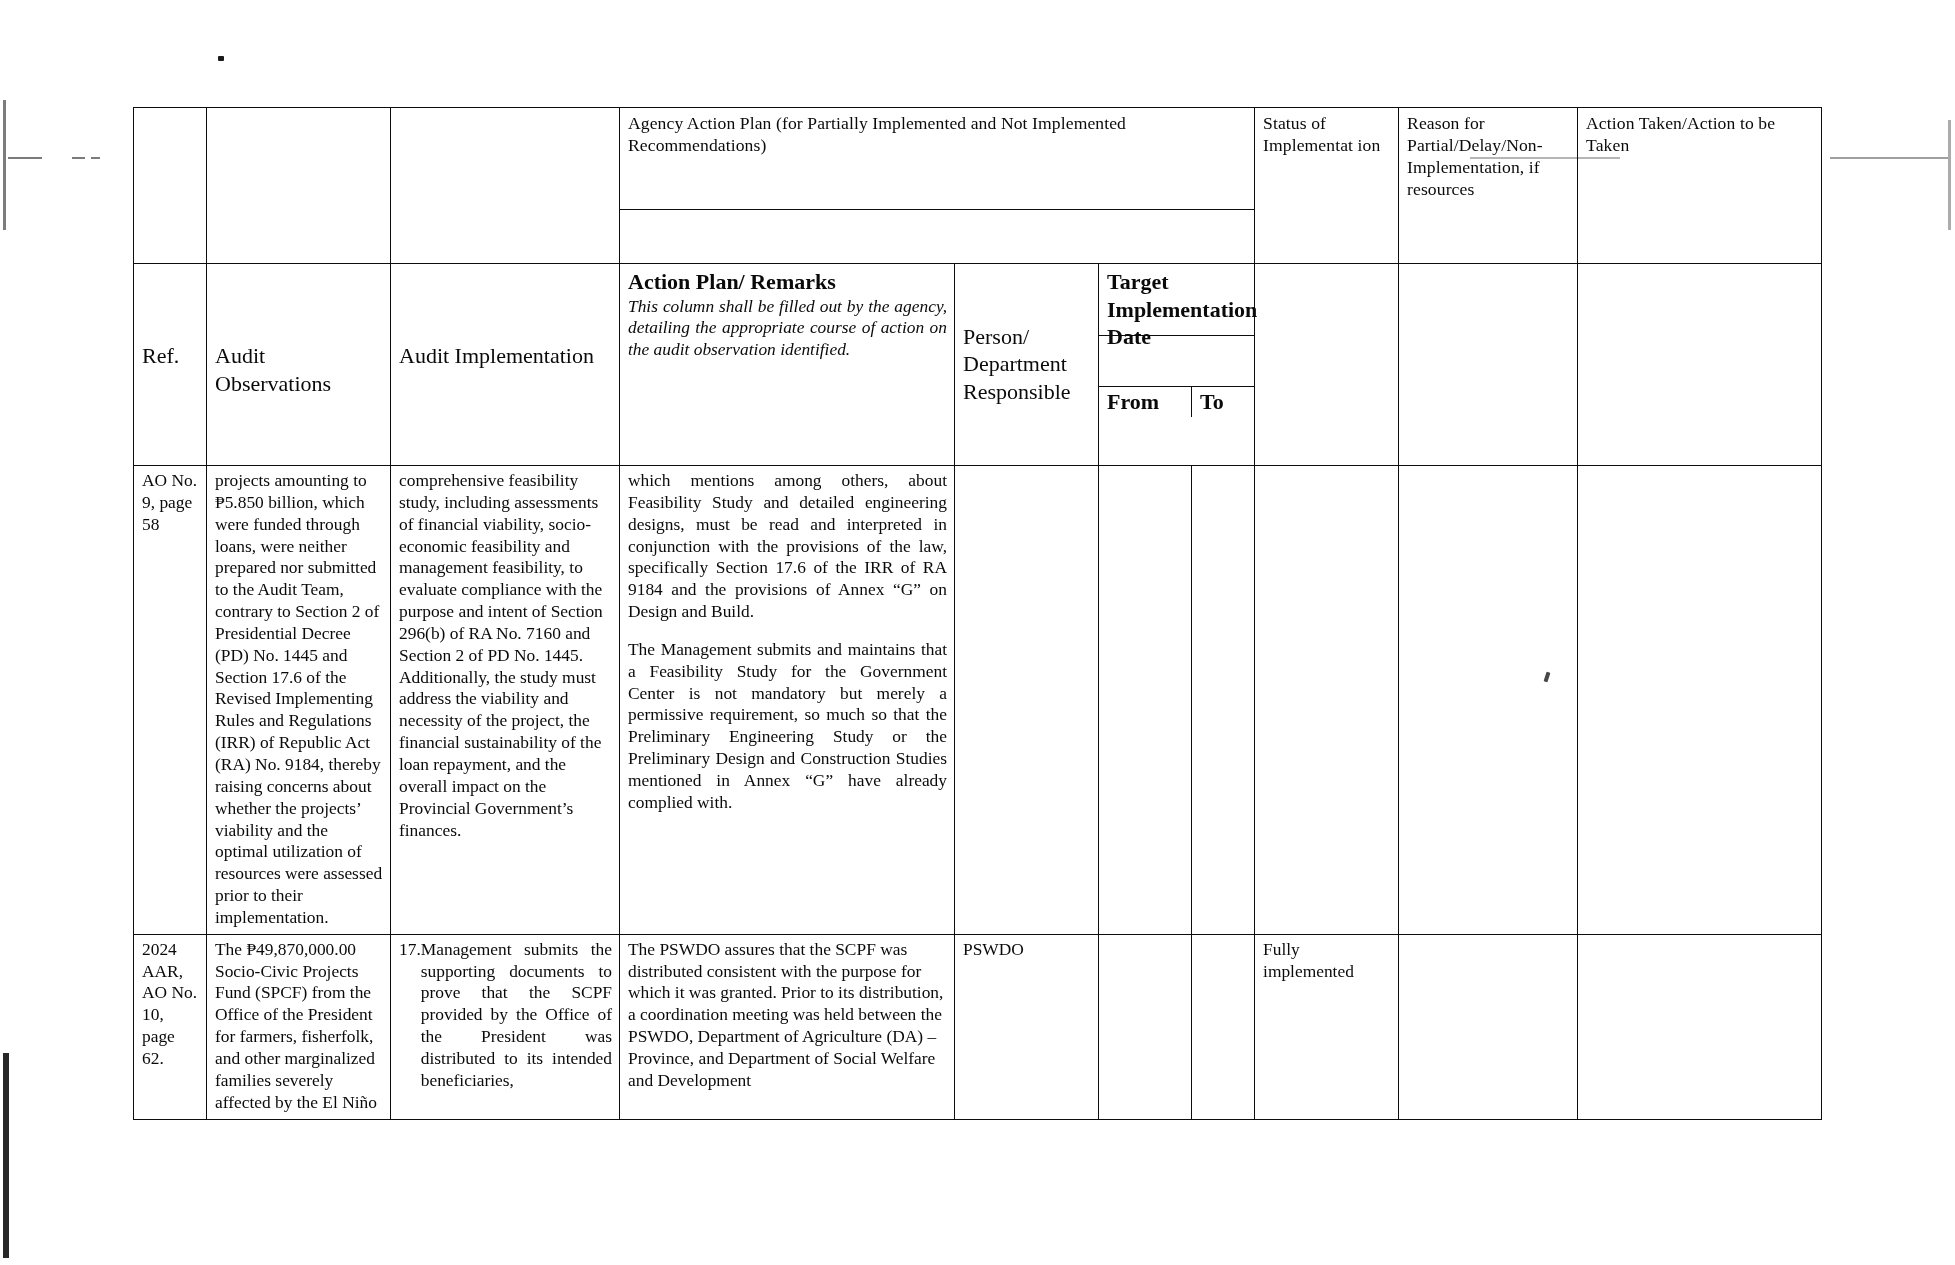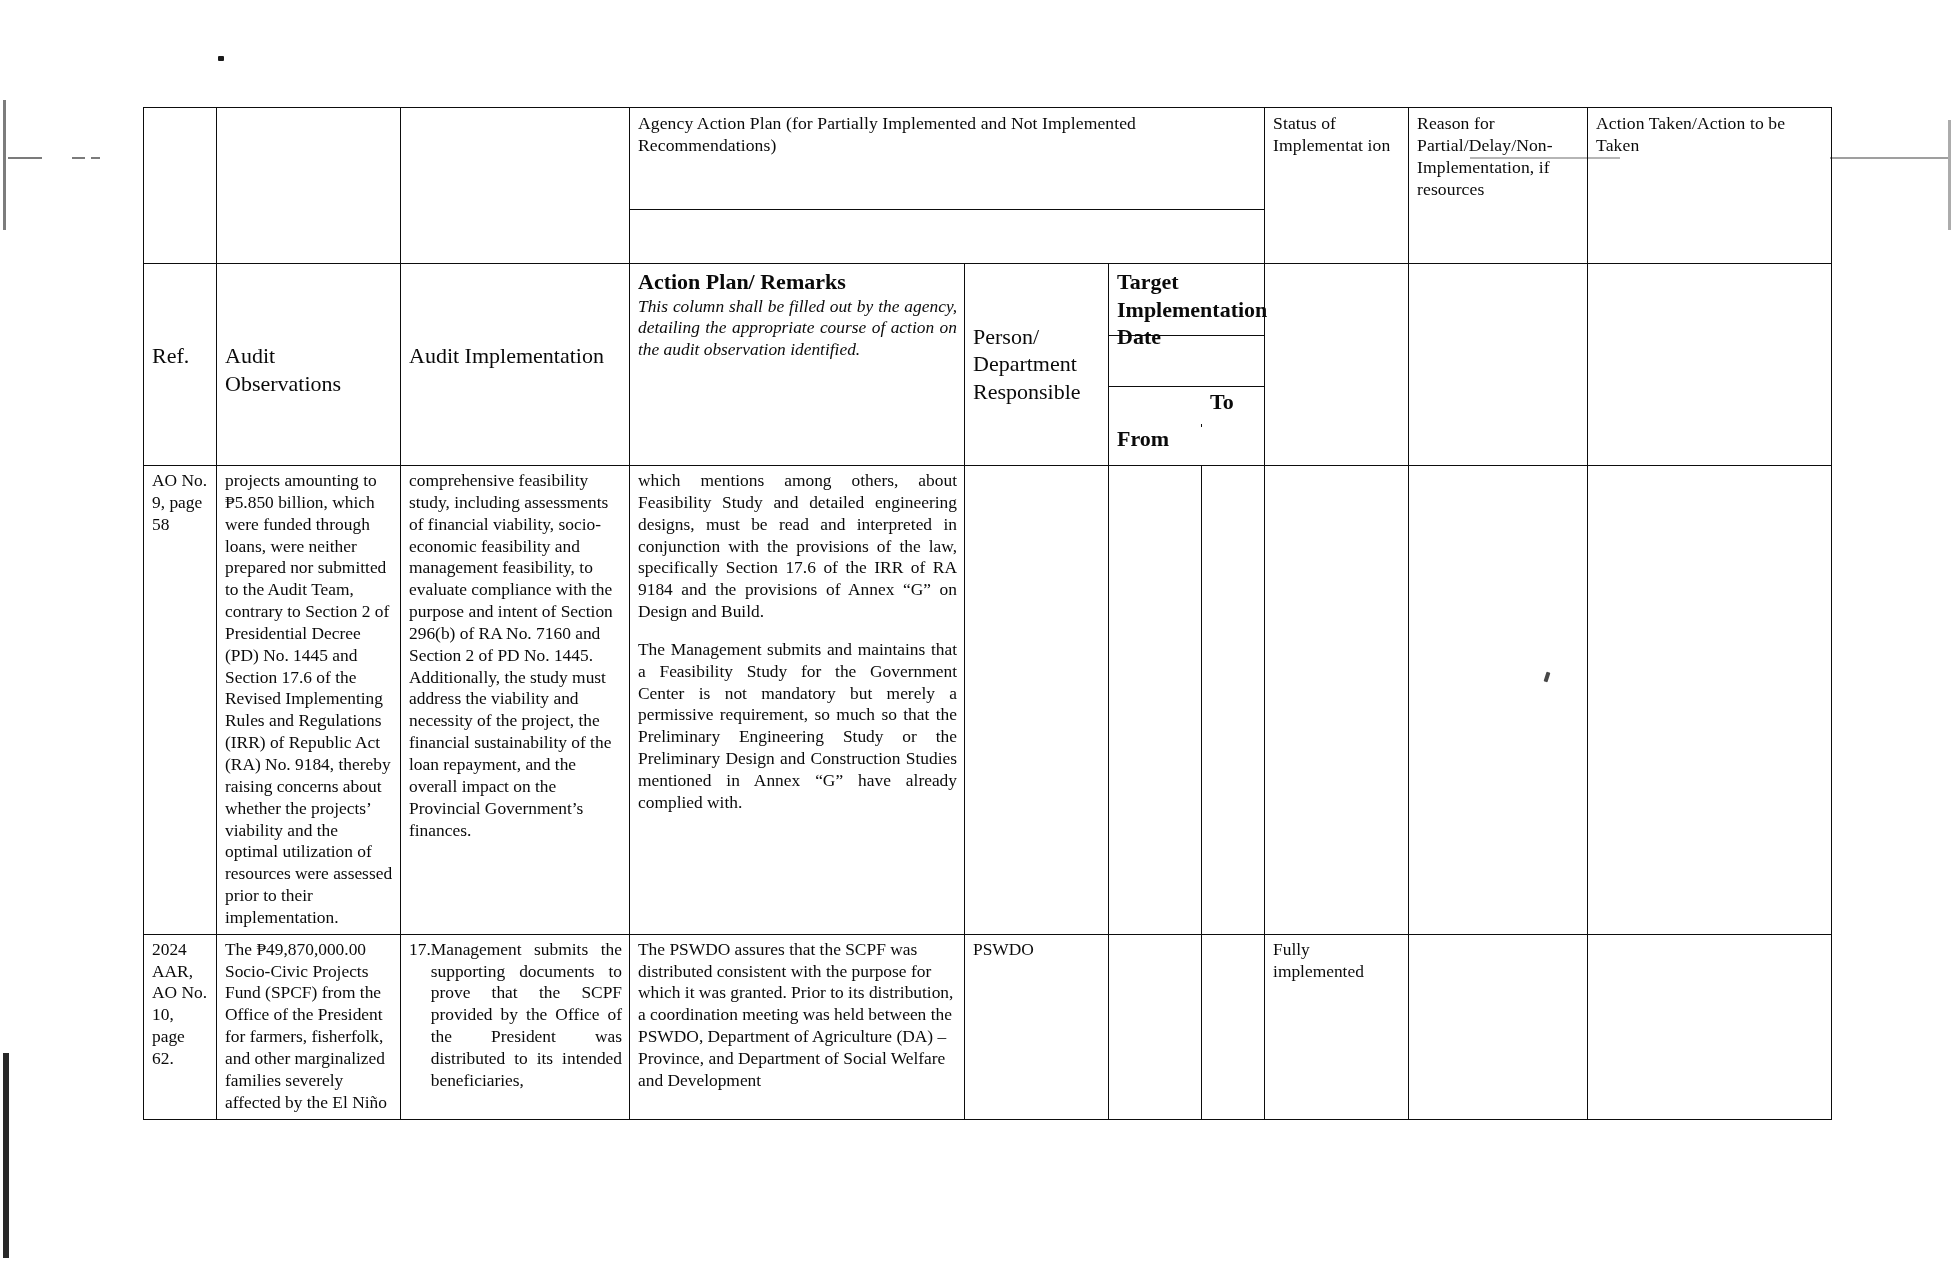--- a/index.html
+++ b/index.html
@@ -28,21 +28,21 @@
     border-radius: 1px;
   }
   .edge-bar {
     position: absolute;
     background: #111;
   }
 
   
   .sheet {
     position: absolute;
-    left: 143px;
+    left: 133px;
     top: 107px;
     width: 1688px;
   }
   table.aar {
     border-collapse: collapse;
     table-layout: fixed;
     width: 1688px;
     font-size: 17.4px;
     line-height: 1.255;
   }
@@ -156,21 +156,21 @@
       </td>
 
       <td class="hdr-sub" style="vertical-align:middle; white-space:pre-line;">Person/ Department Responsible</td>
 
       <td colspan="2" style="padding:0; vertical-align:top; border-bottom:none;">
         <div style="border-bottom:1.7px solid #0d0d0d; padding:4px 7px 5px 8px; height:72px; box-sizing:border-box;">
           <span class="hdr-sub">Target Implementation Date</span>
         </div>
         <div style="height:50px; border-bottom:1.7px solid #0d0d0d;"></div>
         <div style="display:flex; height:30px;">
-          <div class="hdr-sub" style="flex:0 0 93px; box-sizing:border-box; border-right:1.7px solid #0d0d0d; padding:1px 7px 2px 8px;margin-top:37px;">From</div>
+          <div class="hdr-sub" style="flex:0 0 93px; box-sizing:border-box; border-right:1.7px solid #0d0d0d; padding:1px 7px 2px 8px;">From</div>
           <div class="hdr-sub" style="flex:1 1 auto; padding:1px 7px 2px 8px;">To</div>
         </div>
       </td>
 
       <td></td>
       <td></td>
       <td></td>
     </tr>
 
     <tr class="tall-row">

